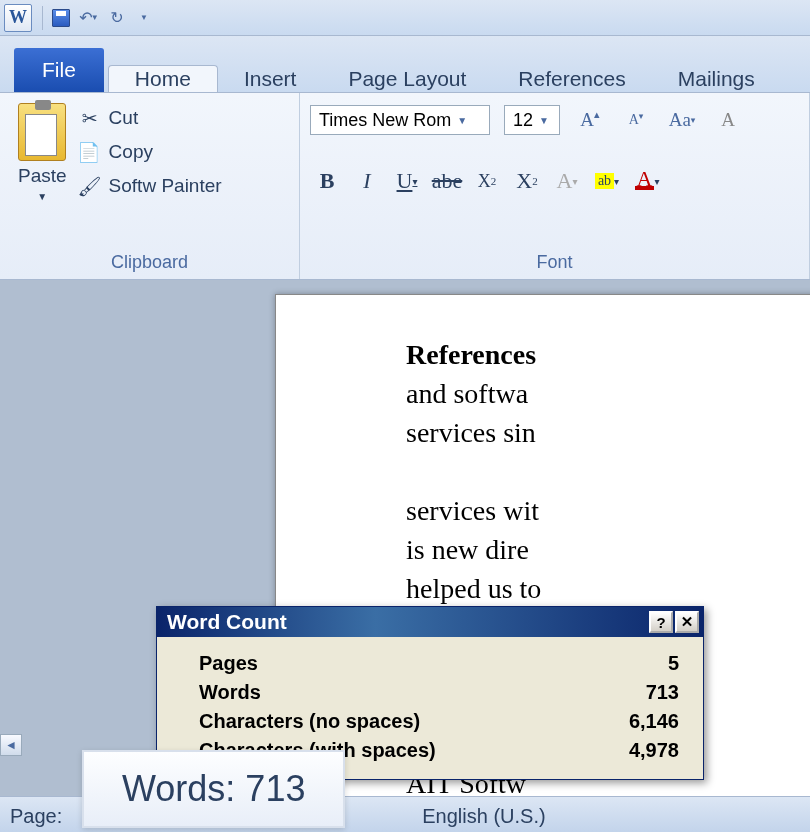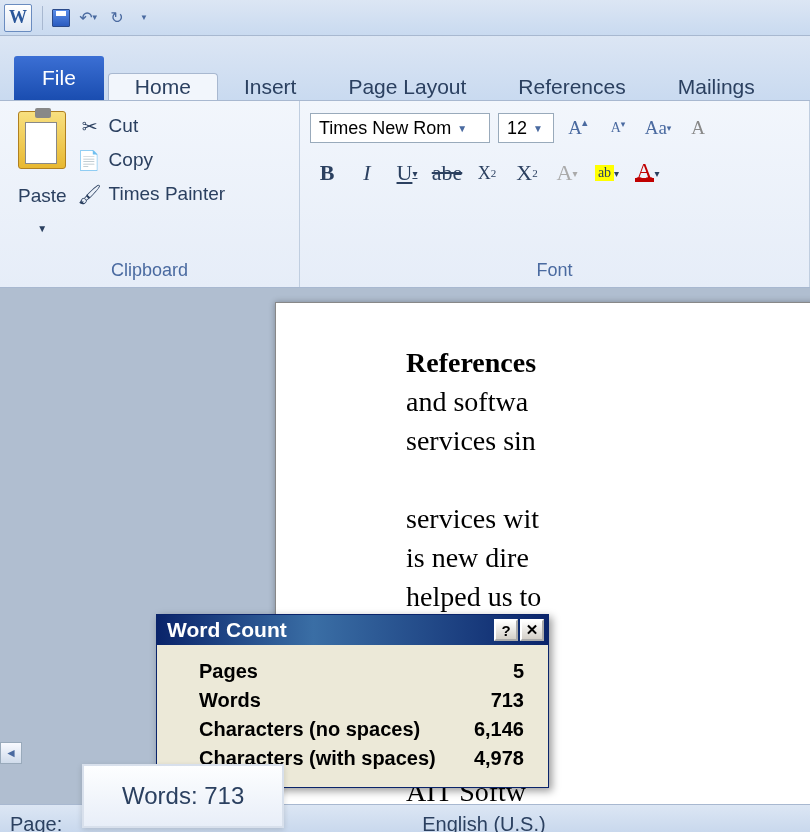--- a/index.html
+++ b/index.html
@@ -34,21 +34,21 @@
 .qat .btn { width:28px;height:28px;display:flex;align-items:center;justify-content:center;cursor:pointer; }
 .qat .save {
   width:18px;height:18px;border:1px solid #2a4a8a;background:linear-gradient(to bottom,#5a8de8,#2a5bbf);position:relative;border-radius:1px;
 }
 .qat .save::after{content:"";position:absolute;top:1px;left:3px;width:10px;height:5px;background:#fff;}
 .qat .undo,.qat .redo{color:#4a6aa0;font-size:16px;}
 .qat .dd{font-size:8px;color:#4a6aa0;margin-left:-2px;}
 
 
 .ribbon-tabs {
-  height: 64px;
+  height: 56px;
   background: linear-gradient(to bottom,#dce6f4,#c9daf0);
   display:flex;
   align-items:flex-end;
   padding-left:14px;
 }
 .tab {
   padding: 1px 26px;
   font-size: 21px;
   color:#2b4060;
   cursor:pointer;
@@ -80,37 +80,37 @@
   padding: 6px 10px 2px 10px;
   display:flex;
   flex-direction:column;
   justify-content:space-between;
 }
 .group-body { flex:1; display:flex; }
 .group-label { text-align:center;font-size:18px;color:#4a6aa0;padding:4px 0; }
 
 
 .paste-big {
-  display:flex;flex-direction:column;align-items:center;cursor:pointer;padding:4px 8px;gap:12px;
+  display:flex;flex-direction:column;align-items:center;cursor:pointer;padding:4px 8px;
 }
 .paste-ico {
   width:48px;height:58px;background:linear-gradient(to bottom,#f8e080,#e8b830);border:1px solid #b08020;border-radius:3px;position:relative;
 }
 .paste-ico::before{content:"";position:absolute;top:10px;left:6px;width:30px;height:40px;background:#fff;border:1px solid #888;}
 .paste-ico::after{content:"";position:absolute;top:-4px;left:16px;width:16px;height:10px;background:#888;border-radius:2px;}
 .paste-big span{font-size:19px;color:#2b4060;margin-top:4px;}
 .paste-big .dd{font-size:10px;}
 .cb-list {
   display:flex;flex-direction:column;gap:12px;padding:8px 4px;
 }
 .cb-item {display:flex;align-items:center;gap:8px;font-size:19px;color:#2b4060;cursor:pointer;}
 .cb-item .ico{width:22px;height:22px;display:flex;align-items:center;justify-content:center;}
 
 
-.font-group .row1 {display:flex;gap:8px;align-items:center;margin-bottom:14px;}
+.font-group .row1 {display:flex;gap:14px;align-items:center;margin-bottom:30px;}
 .dropdown {
   border:1px solid #9ab;background:#fff;height:30px;display:flex;align-items:center;padding:0 4px 0 8px;font-size:18px;cursor:pointer;
 }
 .dropdown .arr{font-size:10px;color:#4a6aa0;margin-left:6px;}
 .fontname{width:180px;}
 .fontsize{width:56px;}
 .fbtn {
   width:32px;height:30px;display:flex;align-items:center;justify-content:center;font-size:19px;color:#4a6aa0;cursor:pointer;position:relative;font-family:'Times New Roman',serif;
 }
 .font-group .row2{display:flex;gap:6px;align-items:center;}
@@ -140,21 +140,21 @@
   font-size:28px;
   line-height:39px;
   color:#000;
 }
 .page .title{font-weight:bold;}
 
 
 .dialog {
   position:absolute;
   left:156px; top:326px;
-  width:393px;
+  width:548px;
   background:#ece9d8;
   border:1px solid #0a246a;
   box-shadow:3px 3px 8px rgba(0,0,0,.4);
   font-size:20px;
   color:#000;
 }
 .dialog-title {
   background:linear-gradient(to right,#0a246a,#3a6ea5 40%,#0a246a);
   color:#fff;
   display:flex;
@@ -194,21 +194,21 @@
   display:flex;align-items:center;justify-content:center;font-size:12px;color:#4a6aa0;cursor:pointer;
 }
 
 
 .callout {
   position:absolute;
   left:82px; bottom:4px;
   background:linear-gradient(to bottom,#fdfeff,#e8eef8);
   border:2px solid #d8e0ec;
   padding:16px 38px;
-  font-size:24px;
+  font-size:36px;
   color:#2b4060;
   box-shadow:0 2px 6px rgba(0,0,0,.15);
 }
 </style>
 </head>
 <body>
 
 <div class="qat">
   <div class="word-icon">
       <span>W</span>
@@ -251,21 +251,21 @@
         <div class="cb-item">
           <span class="ico">✂</span>
           <span>Cut</span>
         </div>
         <div class="cb-item">
           <span class="ico">📄</span>
           <span>Copy</span>
         </div>
         <div class="cb-item">
           <span class="ico">🖌</span>
-          <span>Times Painter</span>
+          <span>Softw Painter</span>
         </div>
       </div>
     </div>
     <div class="group-label">Clipboard</div>
   </div>
 
   <div class="group font-group" style="flex:1;">
     <div class="group-body" style="flex-direction:column;padding-top:6px;">
       <div class="row1">
         <div class="dropdown fontname">

